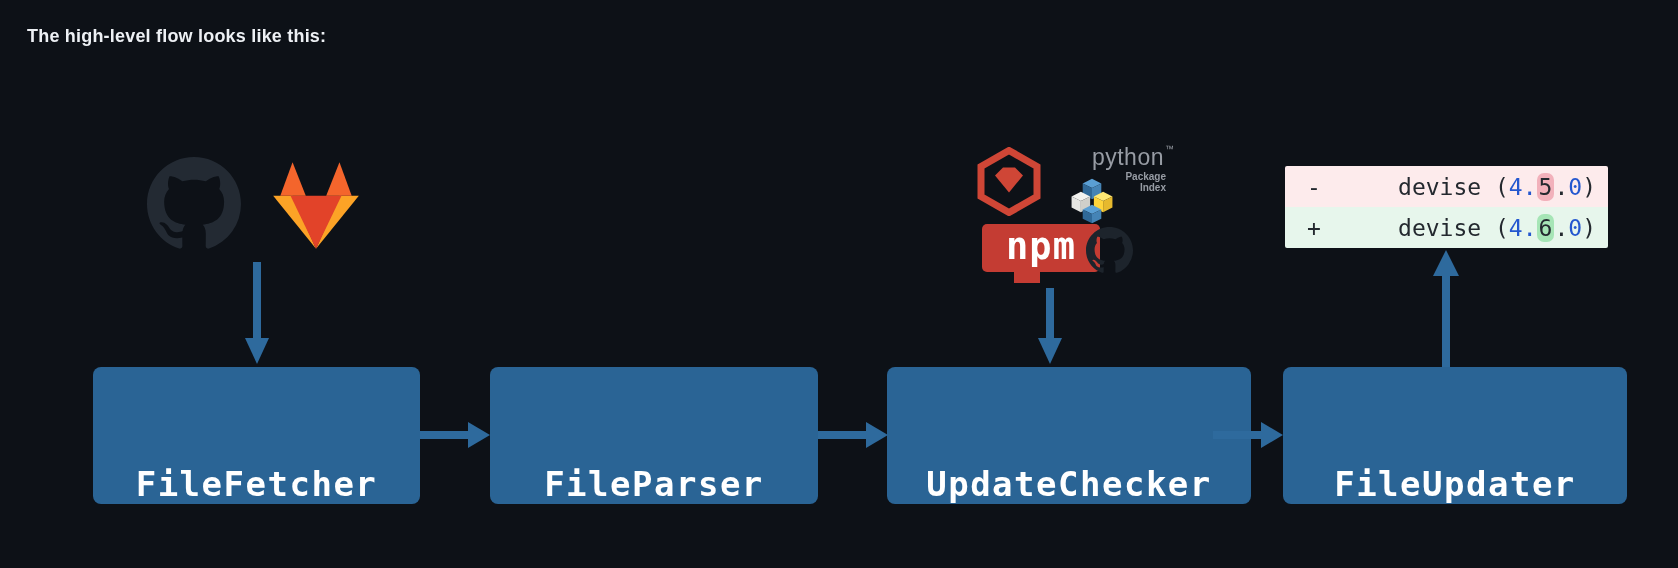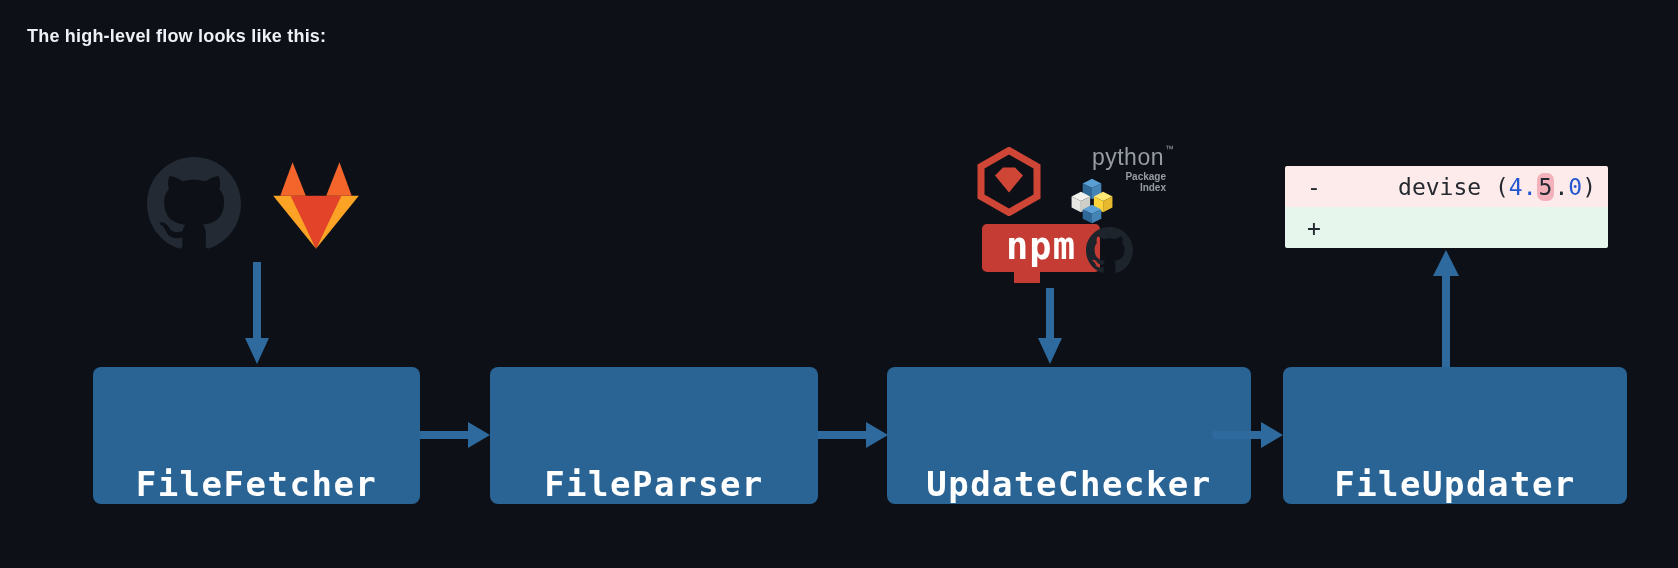--- a/index.html
+++ b/index.html
@@ -157,20 +157,21 @@
       <div class="head-down"></div>
     </div>
 
     <div class="diff">
       <div class="diff-row removed">
         <span class="diff-sign">-</span>
         <span class="diff-code"><span>devise (</span><span class="num">4.</span><span class="hl hl-removed">5</span><span>.</span><span class="num">0</span><span>)</span></span>
       </div>
       <div class="diff-row added">
         <span class="diff-sign">+</span>
+        <span class="diff-code"><span>devise (</span><span class="num">4.</span><span class="hl hl-added">6</span><span>.</span><span class="num">0</span><span>)</span></span>
       </div>
     </div>
 
     <div class="arrow-v av-up">
       <div class="head-up"></div>
       <div class="shaft"></div>
     </div>
 
     <div class="node node-0">
       <span>FileFetcher</span>

